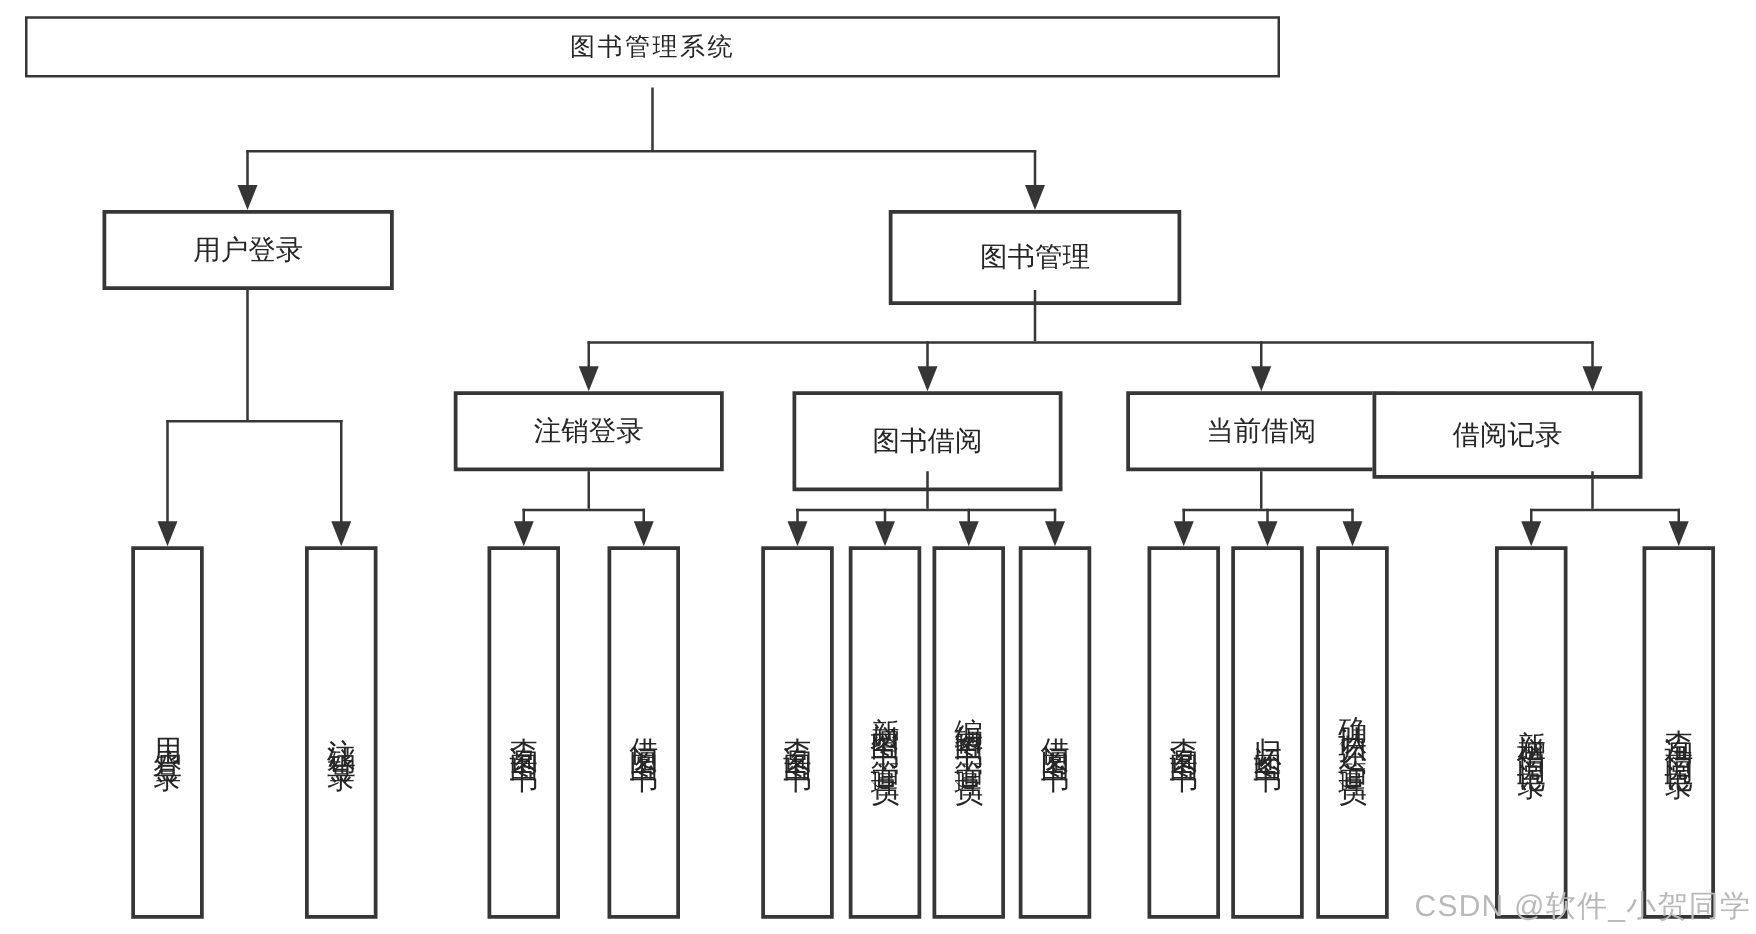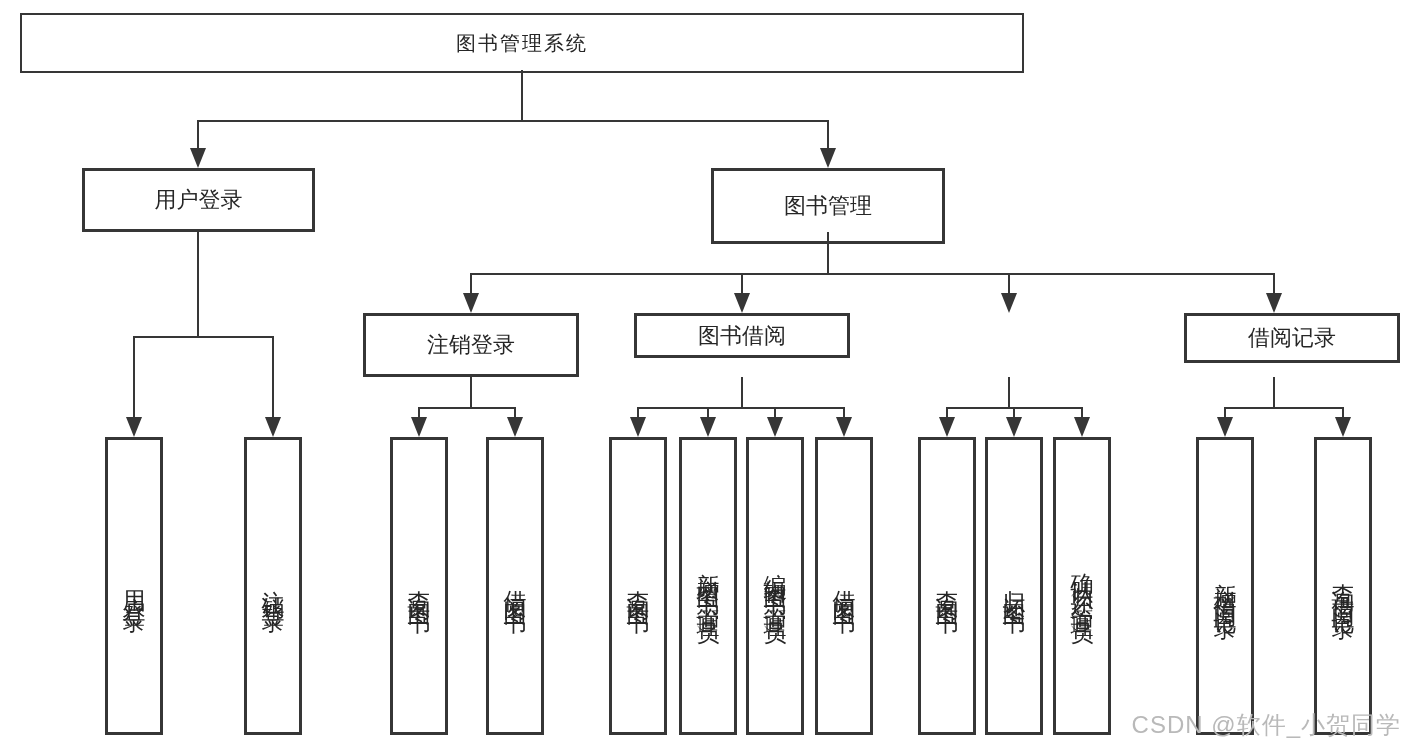--- a/index.html
+++ b/index.html
@@ -45,21 +45,21 @@
     font-size:24px;
     color:#b9b9b9;
     letter-spacing:1px;
   }
 </style>
 </head>
 <body>
 
 <div class="canvas">
 
-  <div class="box root" style="left:20px;top:13px;width:1004px;height:60px">图书管理系统</div>
+  <div class="box root" style="left:20px;top:13px;width:1004px;height:49px">图书管理系统</div>
 
   <div class="vl" style="left:521px;top:70px;height:50px"></div>
   <div class="hl" style="left:197px;top:120px;width:632px"></div>
   <div class="vl" style="left:197px;top:120px;height:32px"></div>
   <div class="arr" style="left:190px;top:148px"></div>
   <div class="vl" style="left:827px;top:120px;height:32px"></div>
   <div class="arr" style="left:820px;top:148px"></div>
 
   <div class="box" style="left:82px;top:168px;width:233px;height:64px">用户登录</div>
   <div class="box" style="left:711px;top:168px;width:234px;height:76px">图书管理</div>
@@ -76,22 +76,23 @@
   <div class="vl" style="left:470px;top:273px;height:23px"></div>
   <div class="arr" style="left:463px;top:293px"></div>
   <div class="vl" style="left:741px;top:273px;height:23px"></div>
   <div class="arr" style="left:734px;top:293px"></div>
   <div class="vl" style="left:1008px;top:273px;height:23px"></div>
   <div class="arr" style="left:1001px;top:293px"></div>
   <div class="vl" style="left:1273px;top:273px;height:23px"></div>
   <div class="arr" style="left:1266px;top:293px"></div>
 
   <div class="box" style="left:363px;top:313px;width:216px;height:64px">注销登录</div>
-  <div class="box" style="left:634px;top:313px;width:216px;height:45px">图书借阅</div>
-  <div class="box" style="left:1184px;top:313px;width:216px;height:50px">借阅记录</div>
+  <div class="box" style="left:634px;top:313px;width:216px;height:80px">图书借阅</div>
+  <div class="box" style="left:901px;top:313px;width:216px;height:64px">当前借阅</div>
+  <div class="box" style="left:1098px;top:313px;width:216px;height:70px">借阅记录</div>
 
   <div class="vl" style="left:470px;top:377px;height:30px"></div>
   <div class="vl" style="left:741px;top:377px;height:30px"></div>
   <div class="vl" style="left:1008px;top:377px;height:30px"></div>
   <div class="vl" style="left:1273px;top:377px;height:30px"></div>
 
   <div class="hl" style="left:418px;top:407px;width:98px"></div>
   <div class="hl" style="left:637px;top:407px;width:208px"></div>
   <div class="hl" style="left:946px;top:407px;width:137px"></div>
   <div class="hl" style="left:1224px;top:407px;width:120px"></div>

